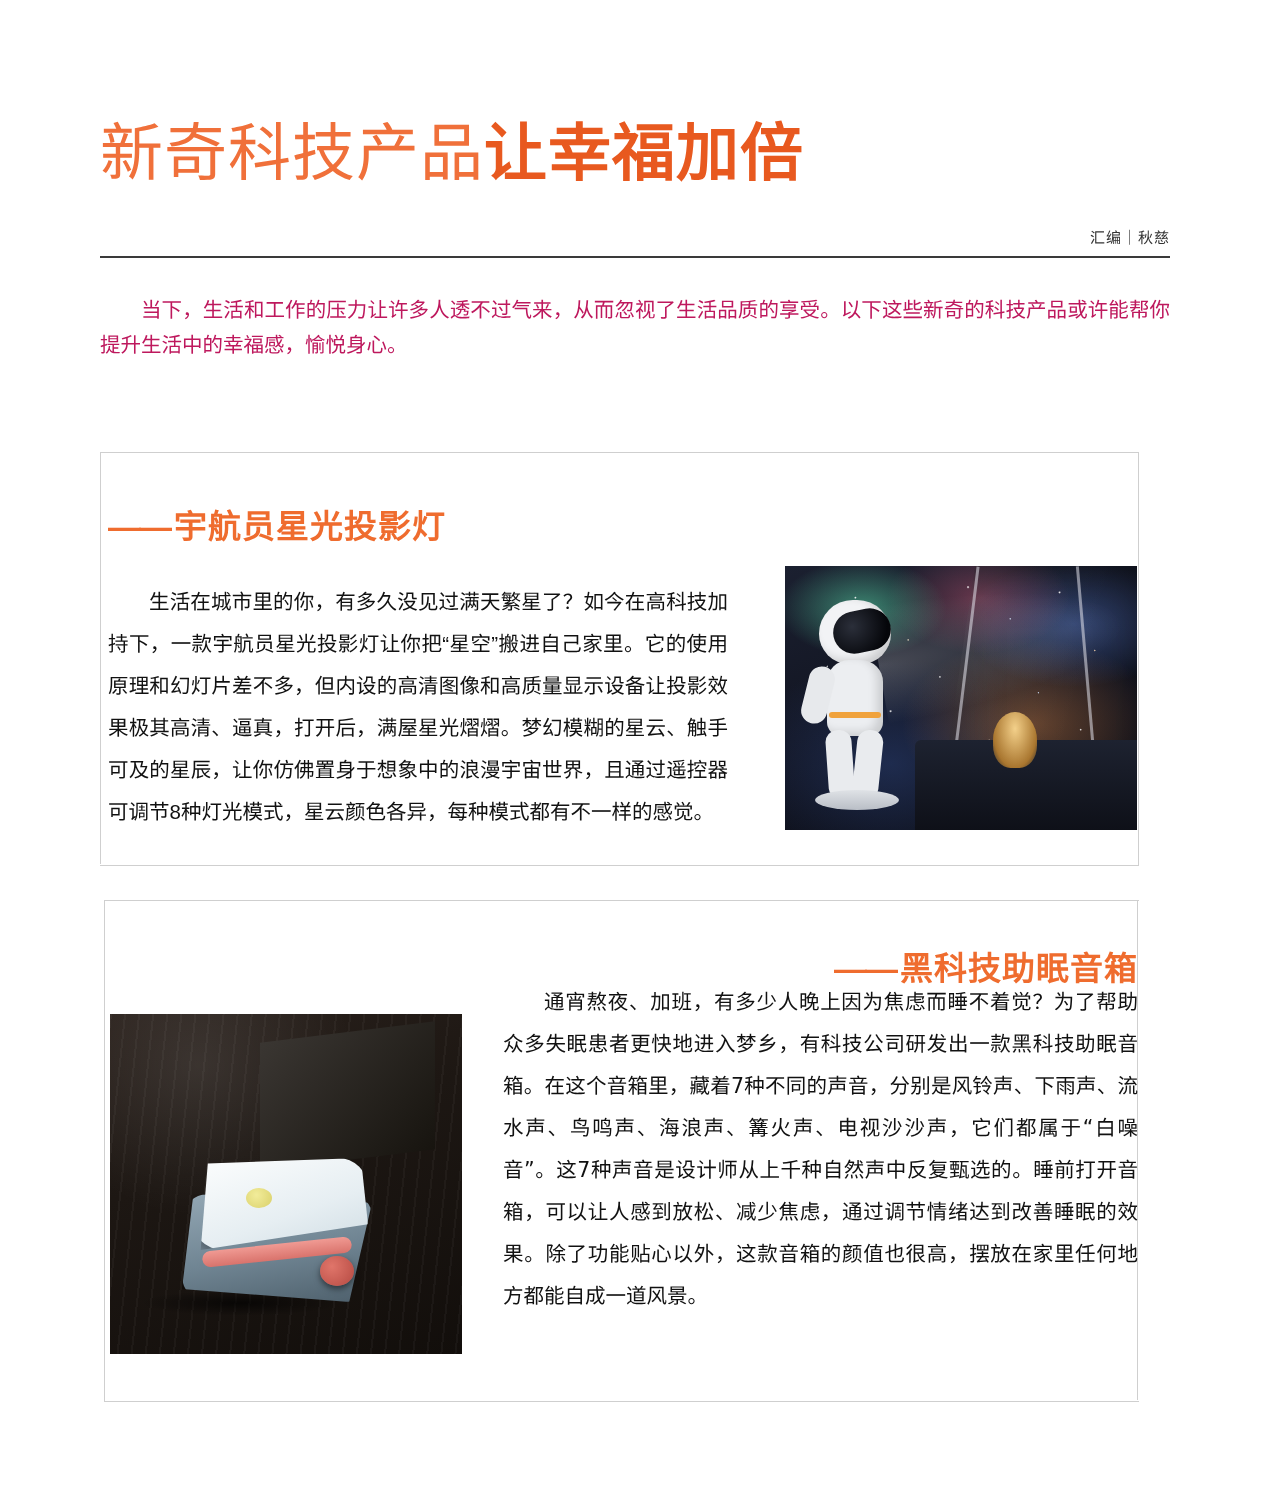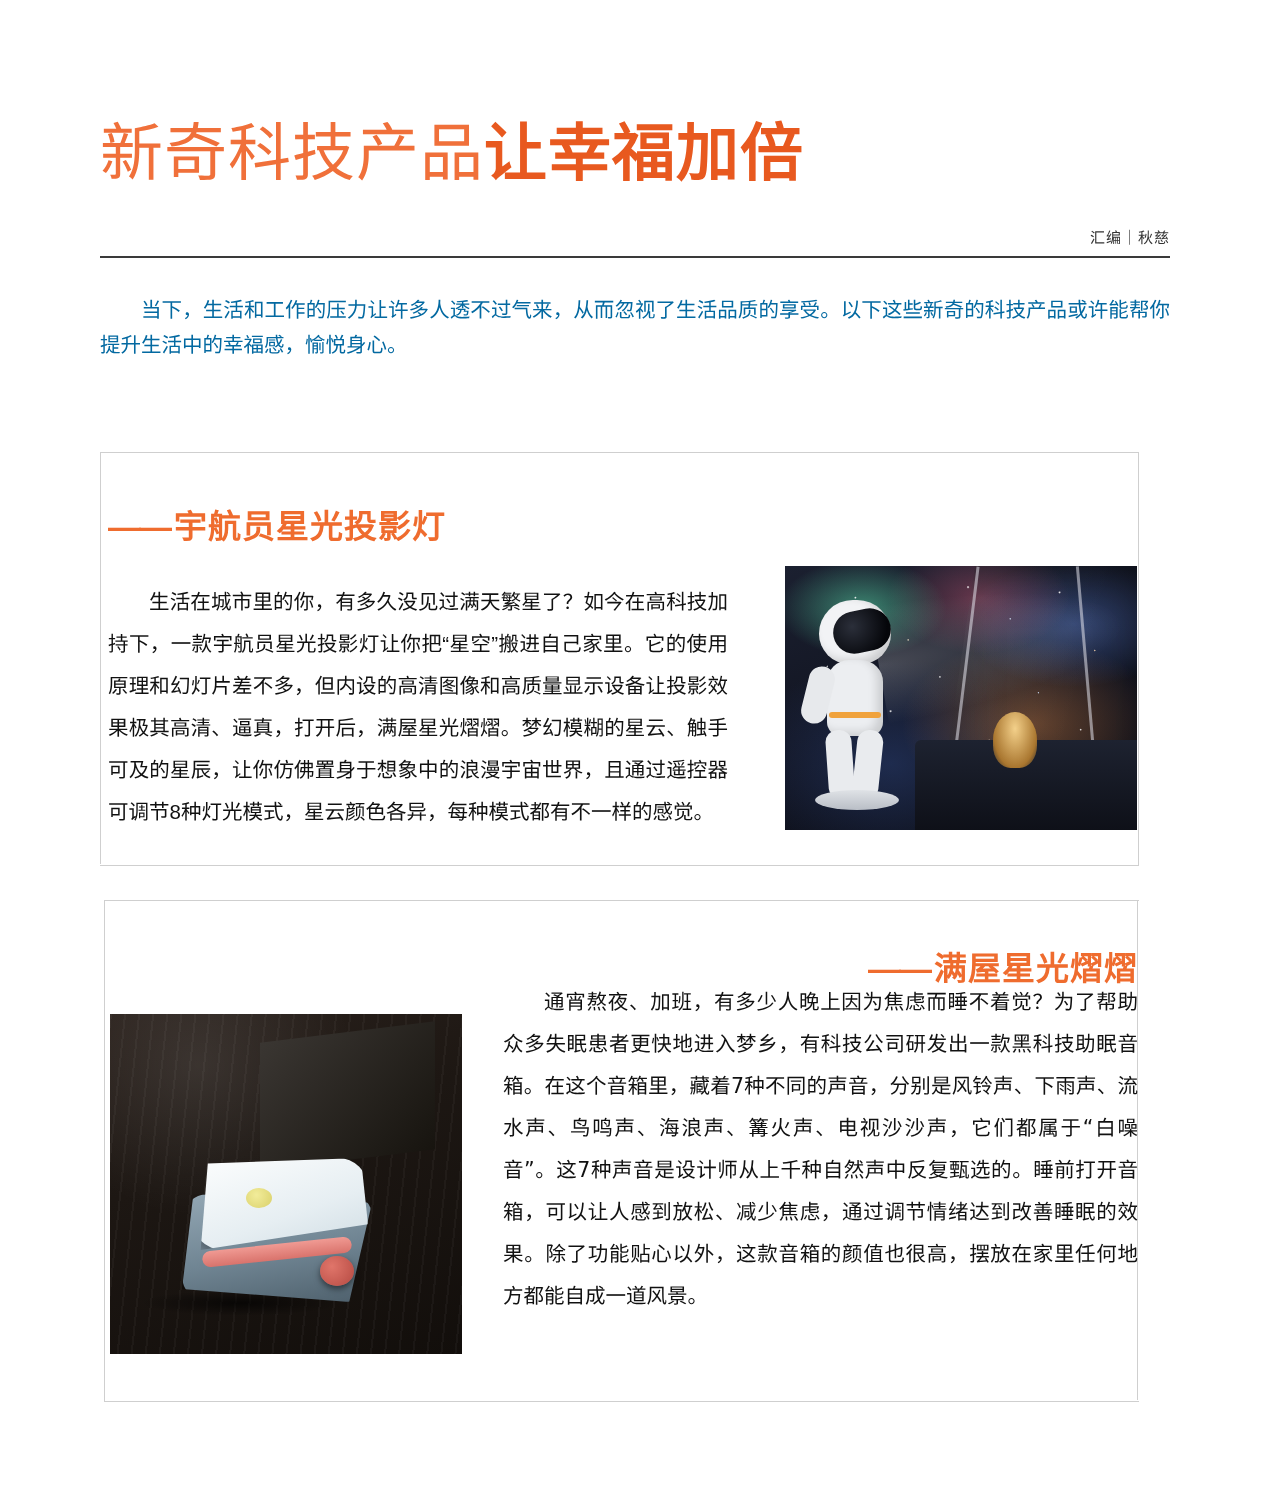--- a/index.html
+++ b/index.html
@@ -66,21 +66,21 @@
   }
 
   
   .lead {
     position: absolute;
     left: 100px;
     top: 272px;
     width: 1070px;
     font-size: 20.5px;
     line-height: 1.75;
-    color: #0369a1;
+    color: #be185d;
     text-align: justify;
     text-indent: 2em;
     font-family: "DejaVu Sans", "Liberation Sans", sans-serif;
   }
 
   
   .section1-frame {
     position: absolute;
     left: 100px;
     top: 452px;
@@ -401,21 +401,21 @@
       <div class="arm"></div>
       <div class="leg-l"></div>
       <div class="leg-r"></div>
       <div class="base"></div>
     </div>
   </div>
 
   <div class="section2-frame"></div>
   <div class="section2-frame-right"></div>
 
-  <div class="sec-head" id="sec2-head"><span class="dash">——</span><span>满屋星光熠熠</span></div>
+  <div class="sec-head" id="sec2-head"><span class="dash">——</span><span>黑科技助眠音箱</span></div>
 
   <p class="sec2-text">通宵熬夜、加班，有多少人晚上因为焦虑而睡不着觉？为了帮助众多失眠患者更快地进入梦乡，有科技公司研发出一款黑科技助眠音箱。在这个音箱里，藏着7种不同的声音，分别是风铃声、下雨声、流水声、鸟鸣声、海浪声、篝火声、电视沙沙声，它们都属于“白噪音”。这7种声音是设计师从上千种自然声中反复甄选的。睡前打开音箱，可以让人感到放松、减少焦虑，通过调节情绪达到改善睡眠的效果。除了功能贴心以外，这款音箱的颜值也很高，摆放在家里任何地方都能自成一道风景。</p>
 
   <div class="img2">
     <div class="wood"></div>
     <div class="wood-glow"></div>
     <div class="dark-block"></div>
     <div class="sp-shadow"></div>
     <div class="speaker">
       <div class="sp-body"></div>

